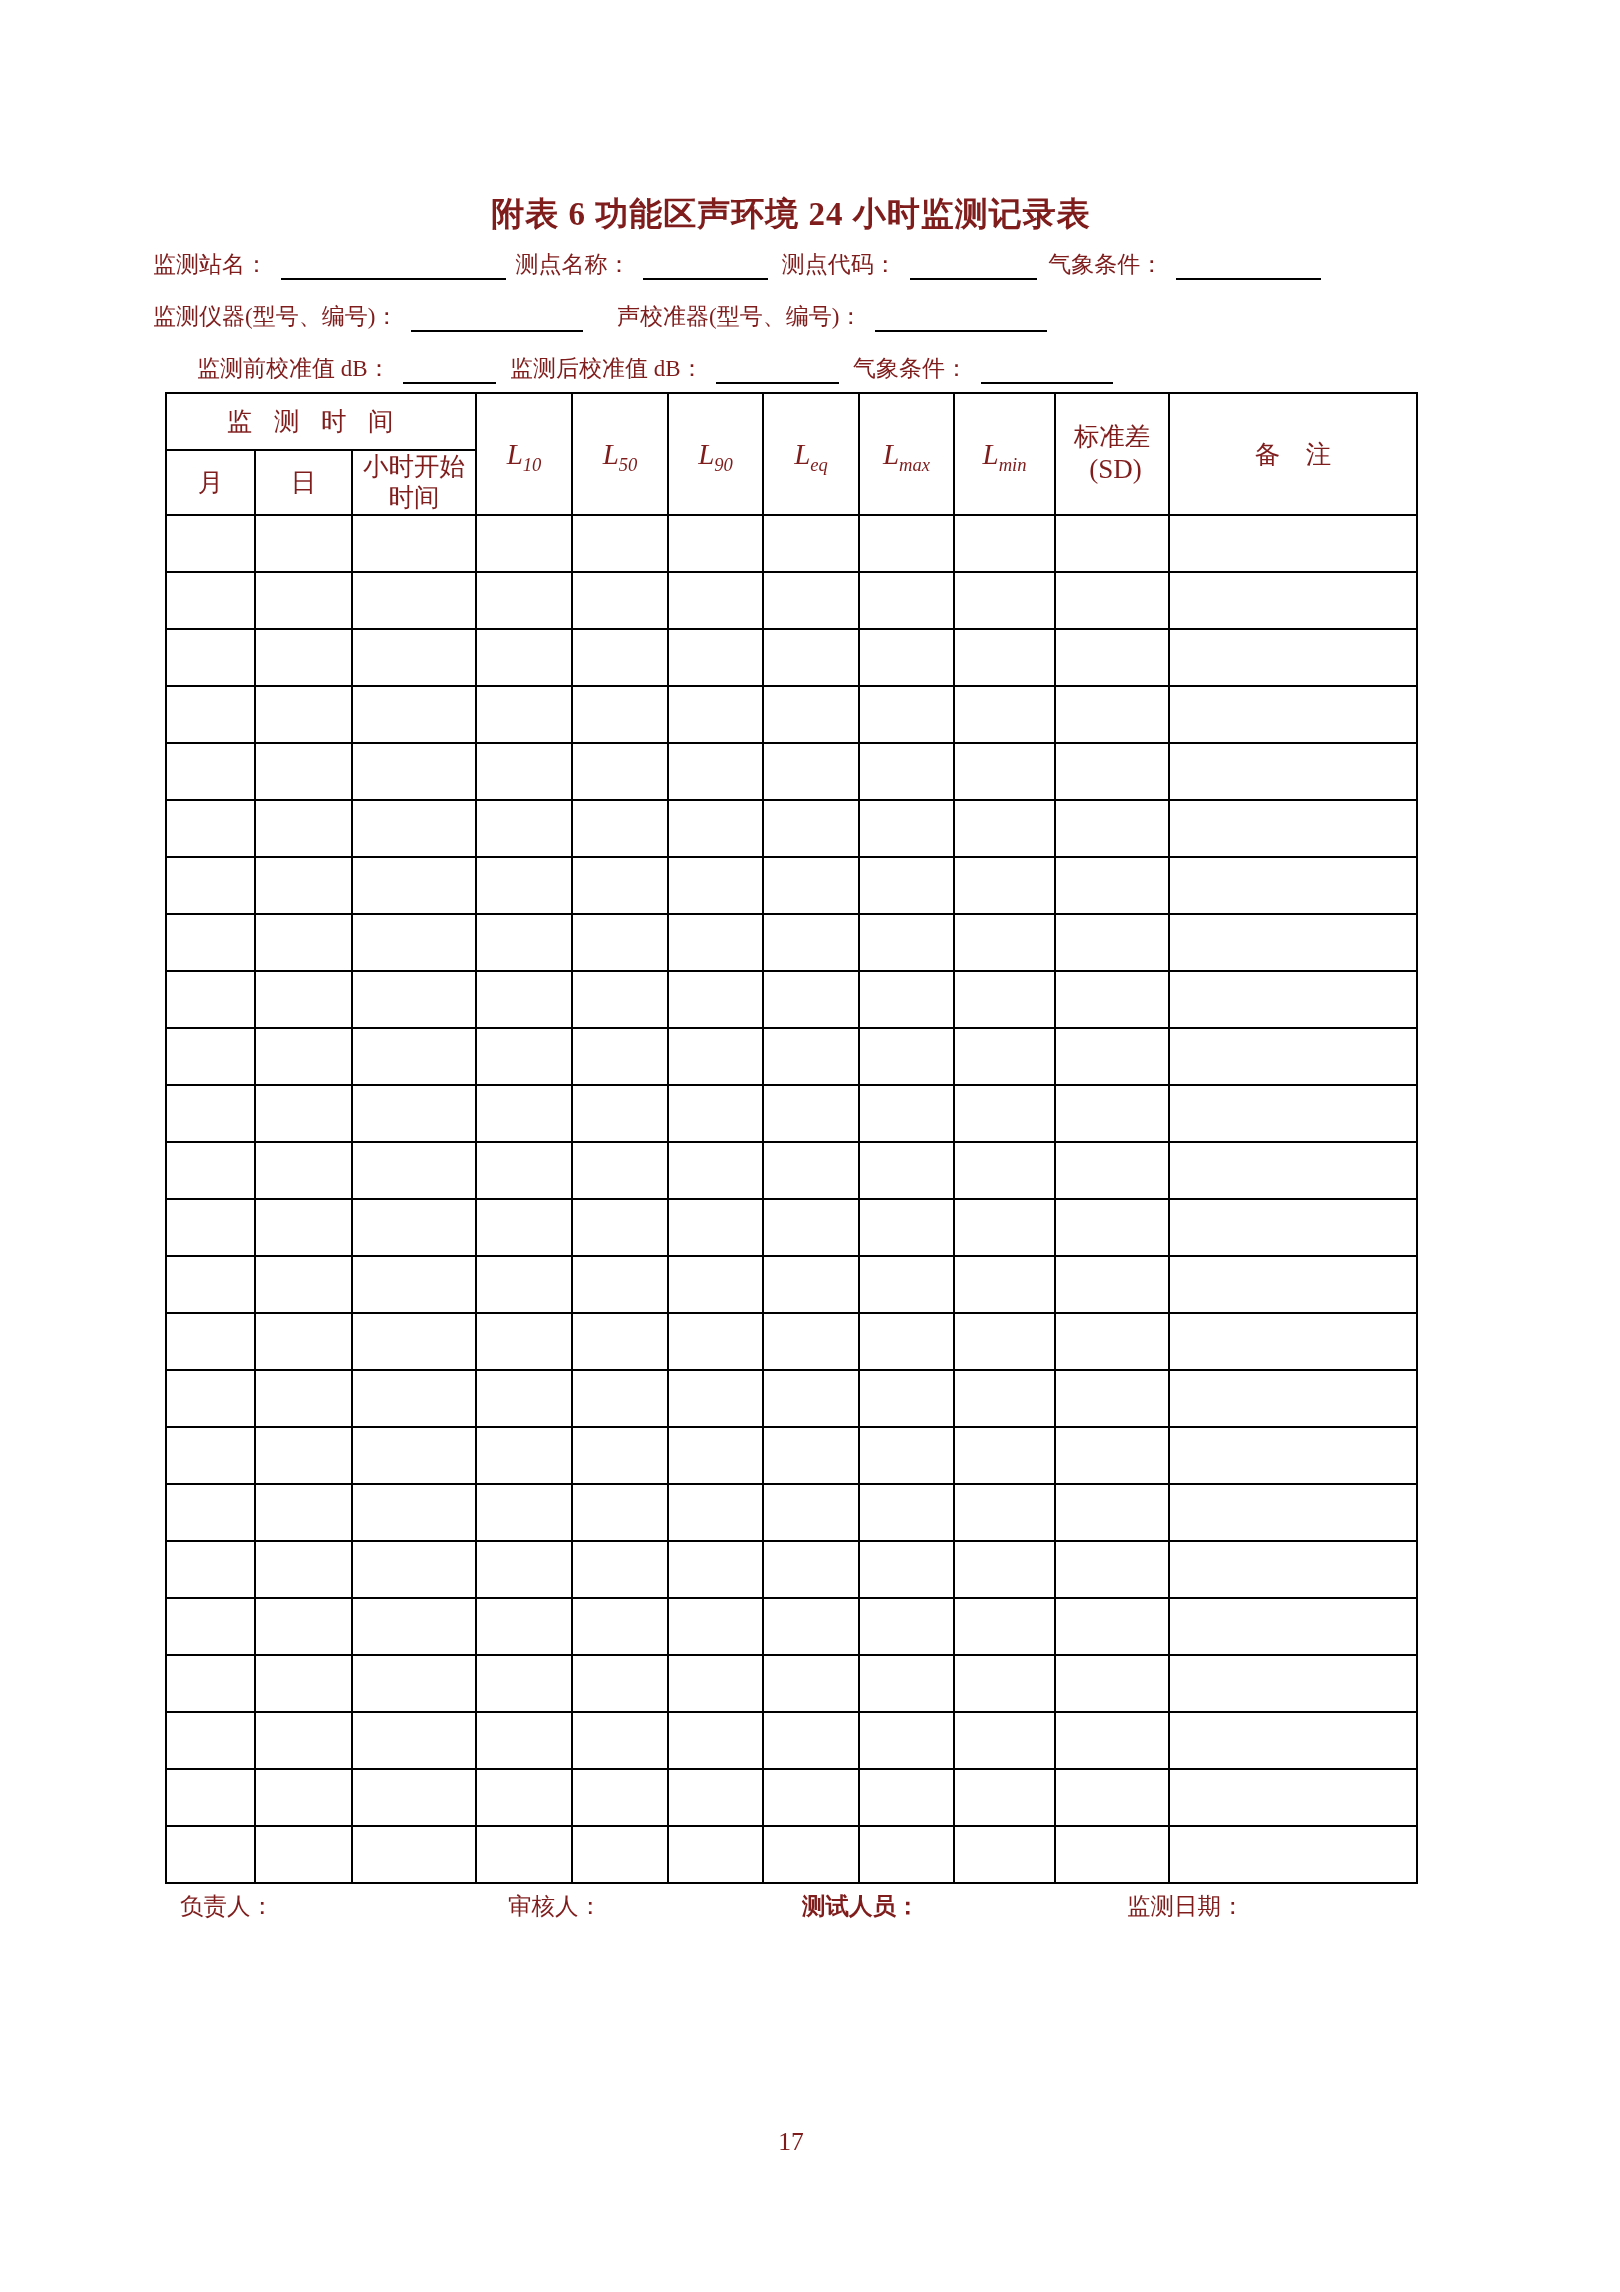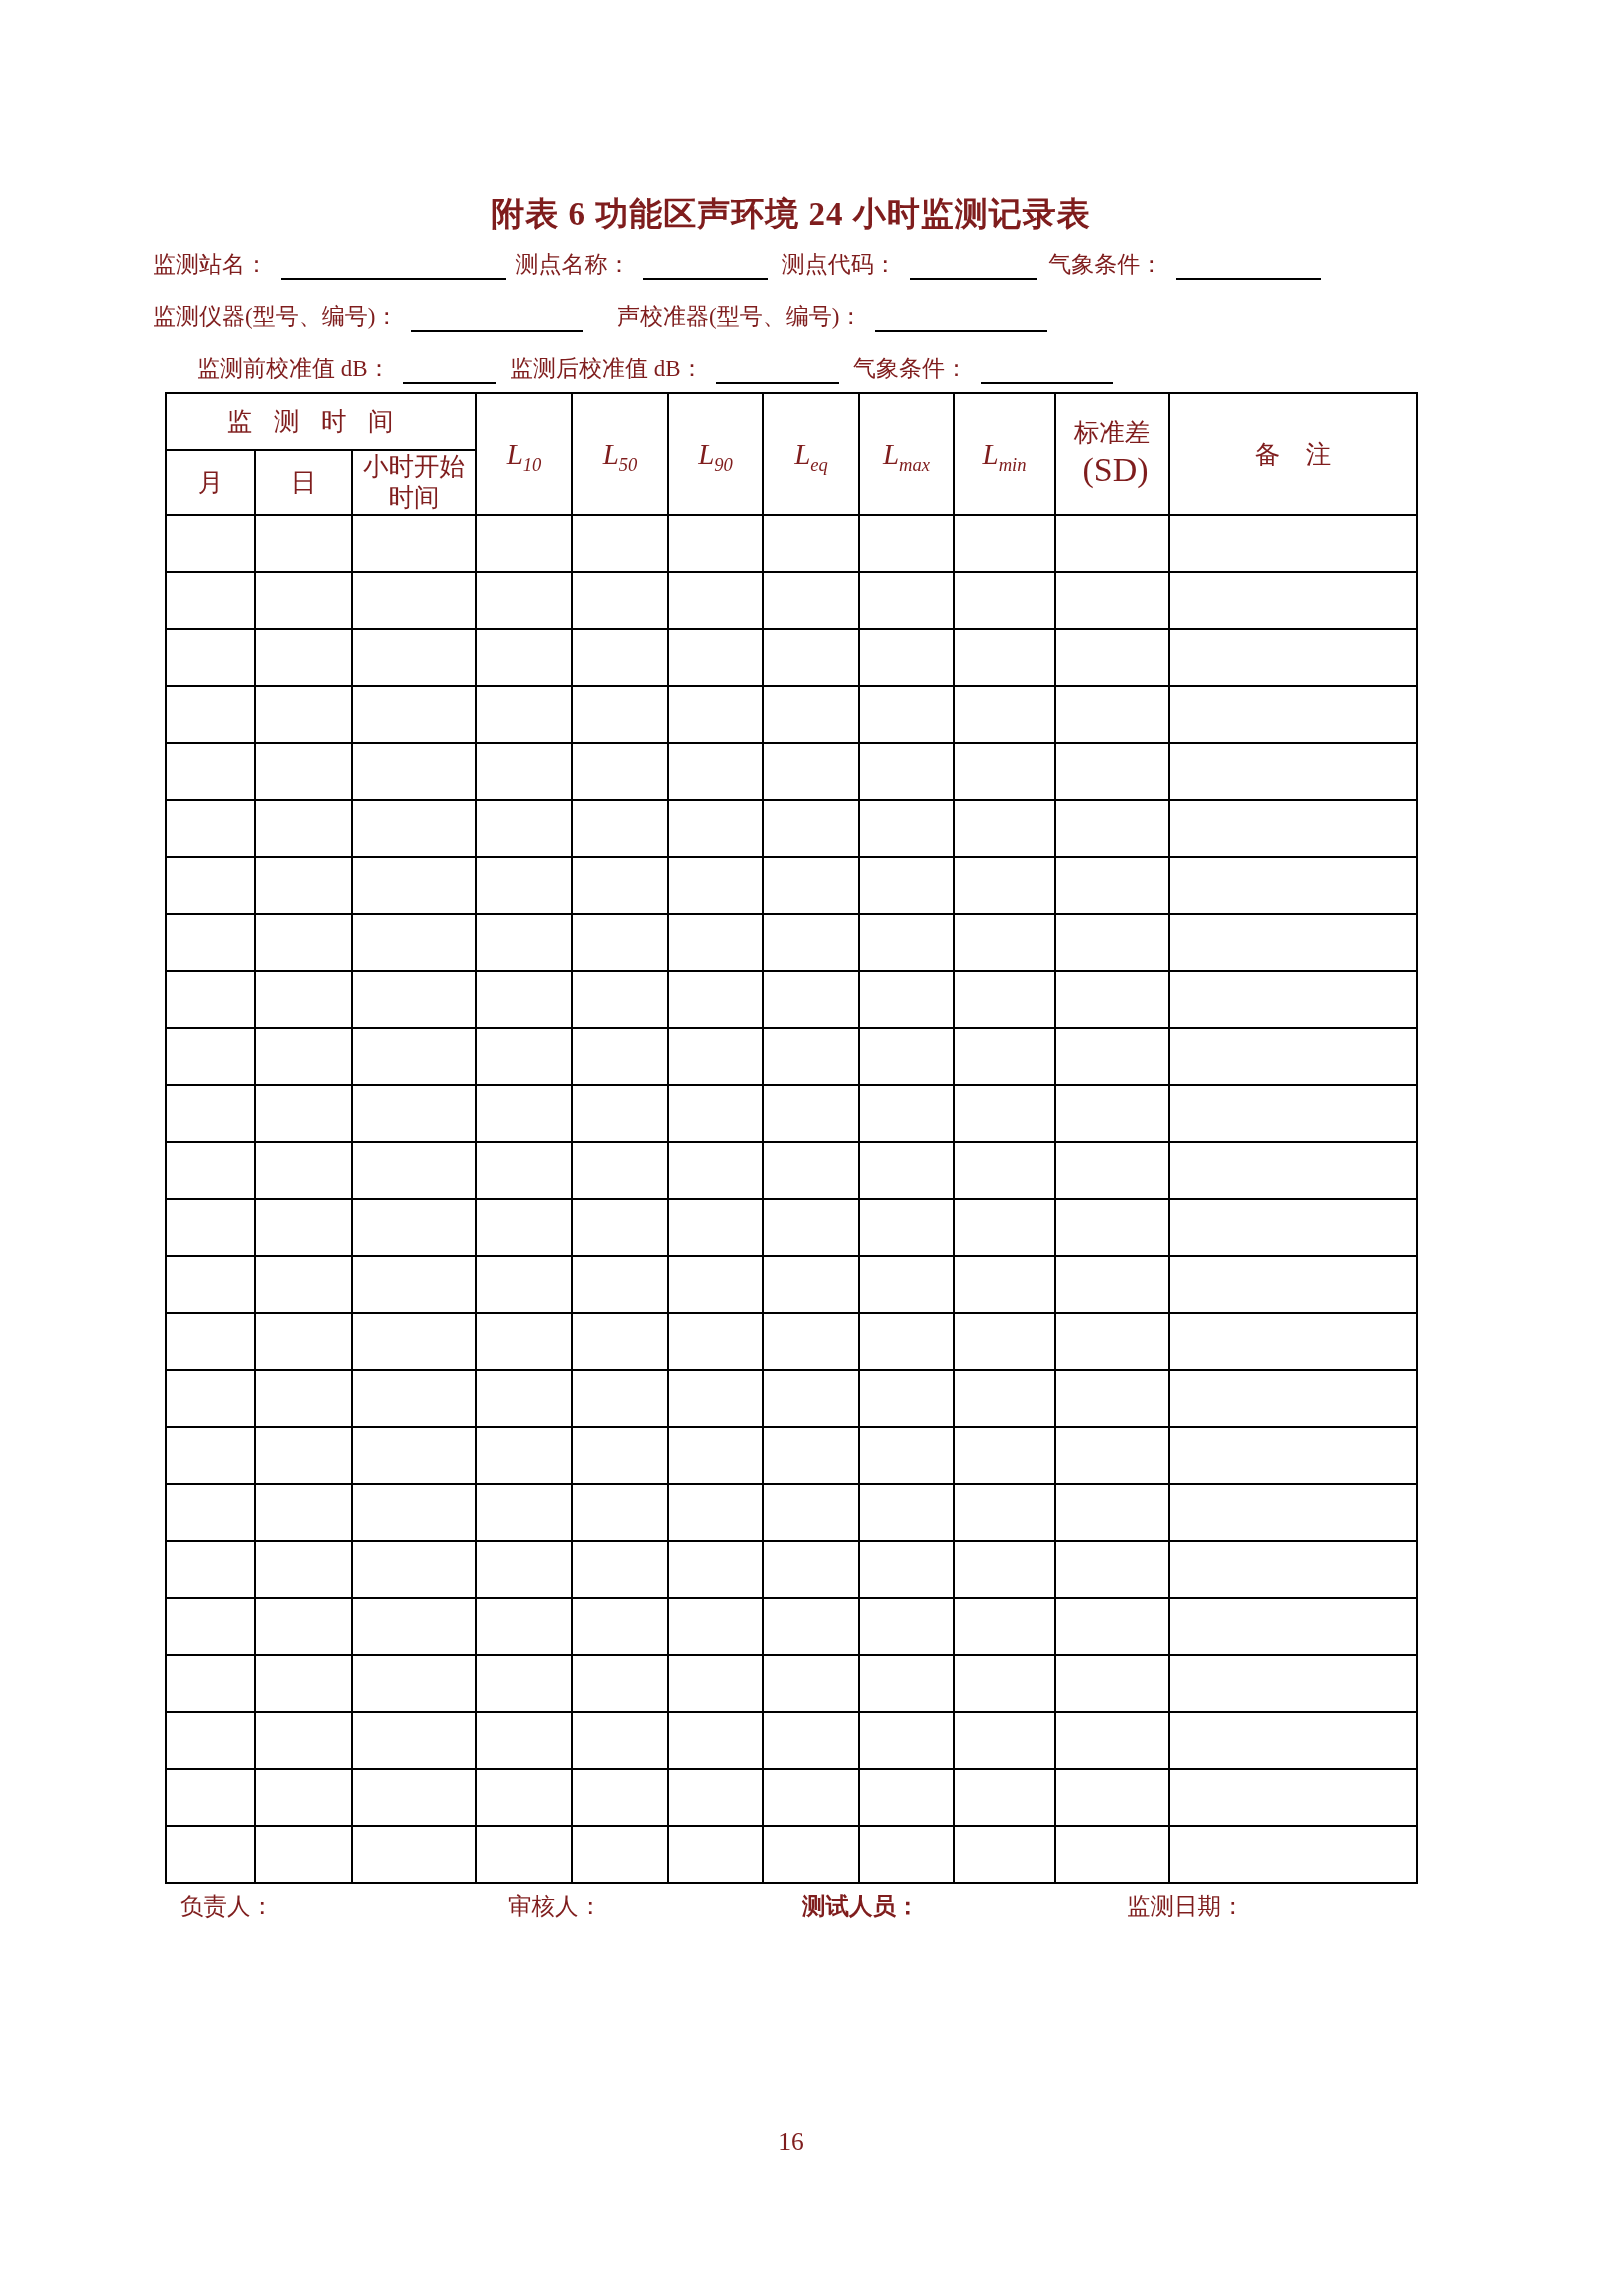--- a/index.html
+++ b/index.html
@@ -43,21 +43,21 @@
   tr.data-row{height:57px;}
   .hdr-bottom{border-bottom-width:2.9px !important;}
   .thick-left{border-left-width:2.9px !important;}
   .thick-right{border-right-width:2.9px !important;}
   th.time-span{letter-spacing:21.6px;padding-left:21.6px;}
   th.hour-start{padding:0 15.7px;line-height:1.2;}
   th.month-day{font-size:26.5px;}
   .L{font-size:29px;font-style:italic;font-family:"Liberation Serif",serif;}
   .L sub{font-size:18.6px;font-style:italic;line-height:0;}
   .sd-cell div{line-height:1.25;}
-  .sd-en{font-size:34px;padding-left:7px;}
+  .sd-en{font-size:27px;padding-left:7px;}
   .remark-head{font-size:26.5px;border-radius:29px;}
   .footer-row{position:absolute;top:1890px;left:0;width:1620px;height:33px;font-size:23.5px;}
   .footer-row span{position:absolute;white-space:nowrap;}
   #footer-lead{left:180px;}
   #footer-reviewer{left:508px;}
   #footer-testers{left:802px;font-weight:bold;}
   #footer-date{left:1127px;}
   .page-number{
     position:absolute;top:2127px;left:165px;width:1252px;
     text-align:center;font-size:25.5px;
@@ -478,16 +478,16 @@
       </tbody>
   </table>
 
   <div class="footer-row">
     <span id="footer-lead">负责人：</span>
     <span id="footer-reviewer">审核人：</span>
     <span id="footer-testers">测试人员：</span>
     <span id="footer-date">监测日期：</span>
   </div>
 
-  <div class="page-number">16</div>
+  <div class="page-number">17</div>
 
 </div>
 
 
 </body></html>

